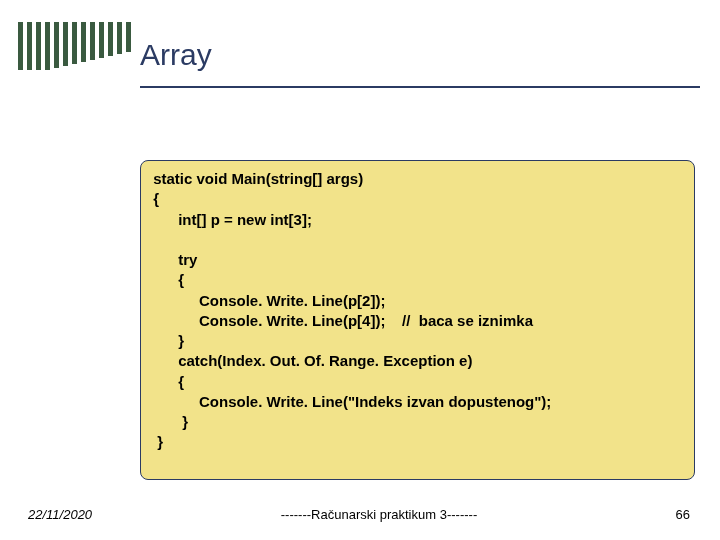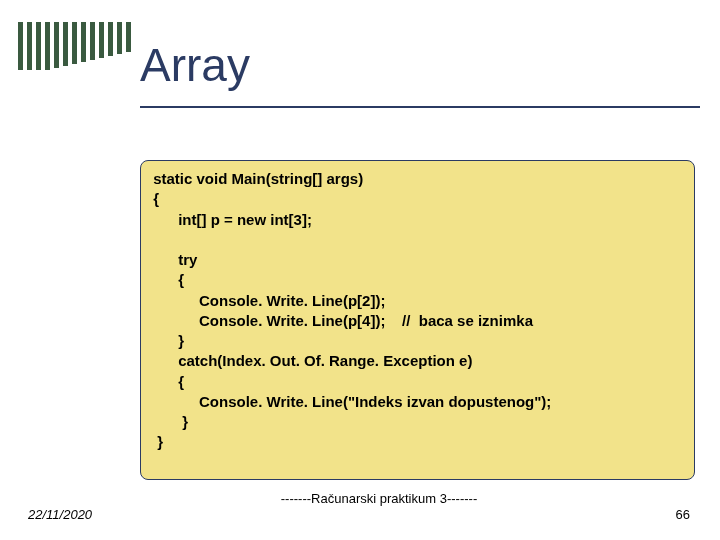--- a/index.html
+++ b/index.html
@@ -23,21 +23,21 @@
     width: 5px;
     background: #3a5a40;
   }
   .title-wrap {
     position: absolute;
     top: 38px;
     left: 140px;
     right: 30px;
   }
   .title {
-    font-size: 46px;
+    font-size: 30px;
     color: #2b3b63;
     font-weight: 400;
     padding-bottom: 6px;
   }
   .title-rule {
     height: 2px;
     background: #2b3b63;
     margin-top: 8px;
     width: 560px;
   }
@@ -60,21 +60,21 @@
   .codebox .bold { font-weight: 700; }
   .footer {
     position: absolute;
     bottom: 18px;
     left: 0;
     width: 720px;
     font-size: 13px;
     color: #000;
   }
   .footer .date { position: absolute; left: 28px; bottom: 0; font-style: italic; }
-  .footer .center { position: absolute; left: 0; right: 0; text-align: center; bottom: 16px; padding-left: 38px; }
+  .footer .center { position: absolute; left: 0; right: 0; text-align: center; bottom: 0; padding-left: 38px; }
   .footer .page { position: absolute; right: 30px; bottom: 0; }
 </style>
 </head>
 <body>
 
 <div class="stripes">
     <span style="height: 48px;"></span>
     <span style="height: 48px;"></span>
     <span style="height: 48px;"></span>
     <span style="height: 48px;"></span>

